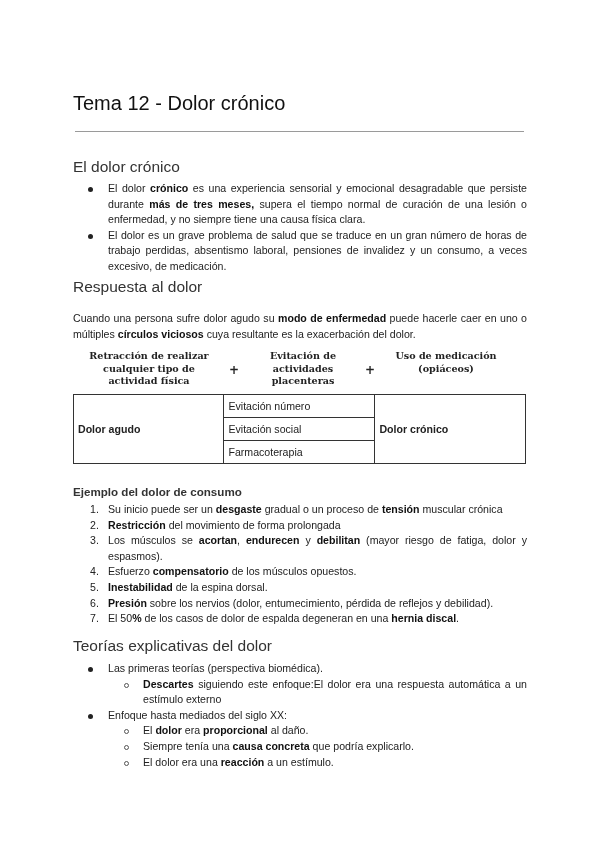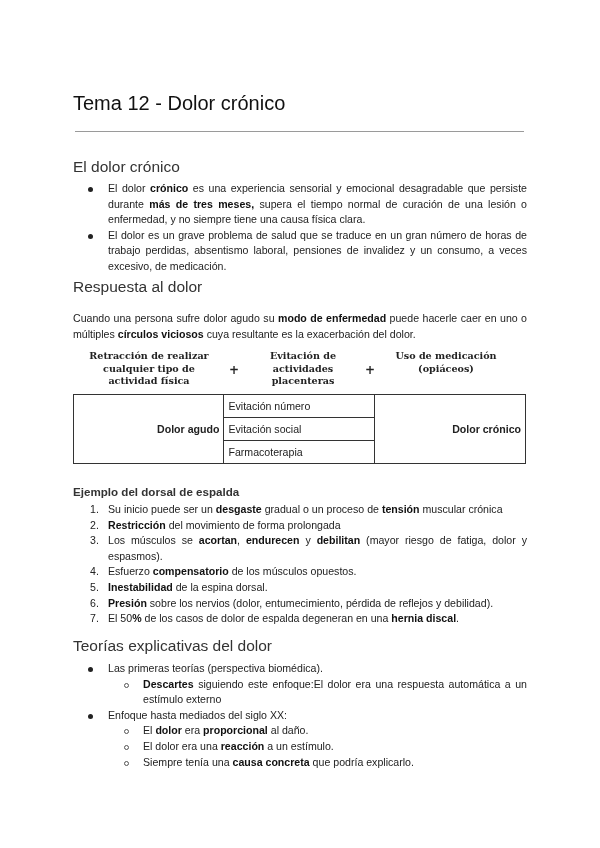--- a/index.html
+++ b/index.html
@@ -46,21 +46,21 @@
     }
     .hdr-cell { position: absolute; text-align: center; }
     .plus { position: absolute; top: 14px; font-size: 12px; font-weight: bold; }
     table.flow {
       position: absolute; left: 73px; top: 394px; width: 453px;
       border-collapse: collapse; font-size: 10.6px; color: #222;
     }
     table.flow td {
       border: 1.2px solid #333; padding: 0 4px; height: 22px;
     }
-    table.flow td.big { width: 143px; font-weight: bold; text-align: right; }
+    table.flow td.big { width: 143px; font-weight: bold; }
     table.flow td.mid { width: 143px; }
     .h3 {
       position: absolute; left: 73px; top: 485px; margin: 0;
       font-size: 11.6px; font-weight: bold; color: #333;
     }
     b { font-weight: bold; color: #111; }
   </style>
 </head>
 <body>
 
@@ -94,21 +94,21 @@
     </tr>
     <tr>
       <td class="mid">Evitación social</td>
     </tr>
     <tr>
       <td class="mid">Farmacoterapia</td>
     </tr>
   </tbody>
     </table>
 
-  <h3 class="h3">Ejemplo del dorsal de espalda</h3>
+  <h3 class="h3">Ejemplo del dolor de consumo</h3>
   <ol class="ol1 txt just" style="top:502px">
     <li><span class="num">1.</span><span>Su inicio puede ser un <b>desgaste</b> gradual o un proceso de <b>tensión</b> muscular crónica</span></li>
     <li><span class="num">2.</span><span><b>Restricción</b> del movimiento de forma prolongada</span></li>
     <li><span class="num">3.</span><span>Los músculos se <b>acortan</b>, <b>endurecen</b> y <b>debilitan</b> (mayor riesgo de fatiga, dolor y espasmos).</span></li>
     <li><span class="num">4.</span><span>Esfuerzo <b>compensatorio</b> de los músculos opuestos.</span></li>
     <li><span class="num">5.</span><span><b>Inestabilidad</b> de la espina dorsal.</span></li>
     <li><span class="num">6.</span><span><b>Presión</b> sobre los nervios (dolor, entumecimiento, pérdida de reflejos y debilidad).</span></li>
     <li><span class="num">7.</span><span>El 50<b>%</b> de los casos de dolor de espalda degeneran en una <b>hernia discal</b>.</span></li>
   </ol>
 
@@ -117,18 +117,18 @@
     <li>
       <span>Las primeras teorías (perspectiva biomédica).</span>
       <ul class="ul2" style="margin-left:-21px;">
         <li><b>Descartes</b> siguiendo este enfoque:El dolor era una respuesta automática a un estímulo externo</li>
       </ul>
     </li>
     <li>
       <span>Enfoque hasta mediados del siglo XX:</span>
       <ul class="ul2" style="margin-left:-21px;">
         <li>El <b>dolor</b> era <b>proporcional</b> al daño.</li>
+        <li>Siempre tenía una <b>causa concreta</b> que podría explicarlo.</li>
         <li>El dolor era una <b>reacción</b> a un estímulo.</li>
-        <li>Siempre tenía una <b>causa concreta</b> que podría explicarlo.</li>
       </ul>
     </li>
   </ul>
 </div>
 
 </body></html>

